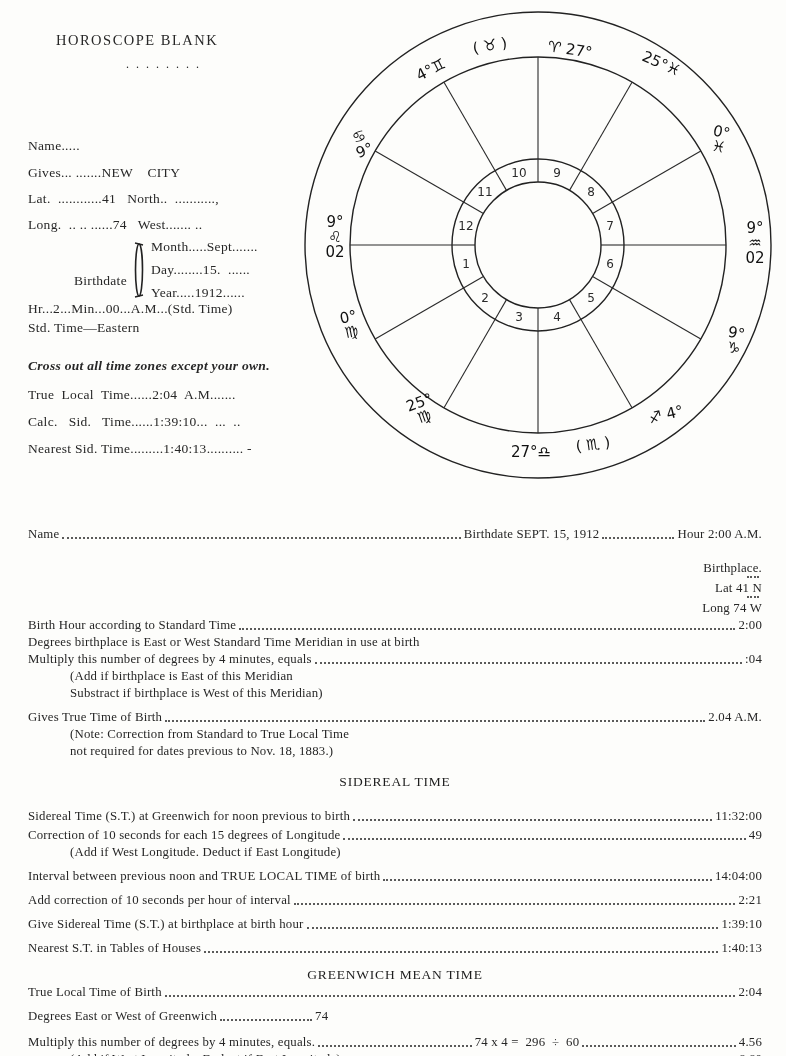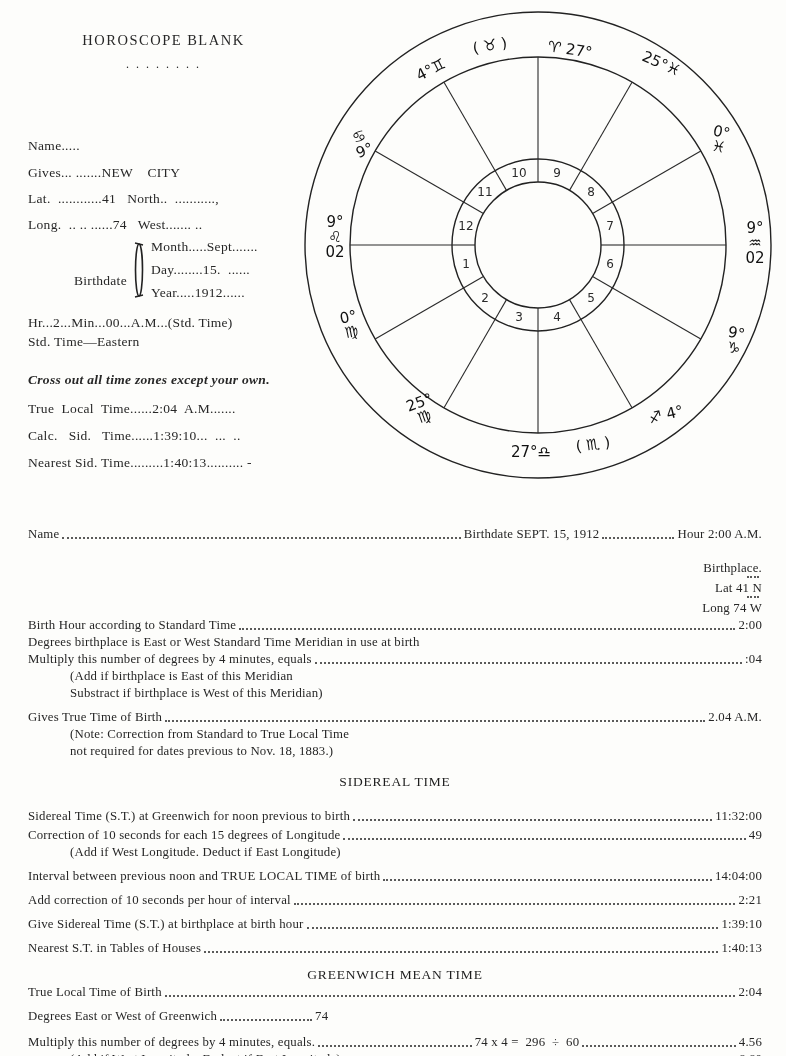--- a/index.html
+++ b/index.html
@@ -5,32 +5,32 @@
   * { margin:0; padding:0; box-sizing:border-box; }
   html,body { background:#ffffff; }
   .page {
     position:relative; width:786px; height:1056px; margin:0 auto;
     background:#fdfdfb; color:#1f1f1f; overflow:hidden;
     font-family:"Liberation Serif", serif;
   }
 
   
   .left-panel { position:absolute; left:28px; top:32px; width:280px; font-size:13.5px; color:#272727; }
-  .hb-title { font-size:14.5px; letter-spacing:1.5px; text-align:center; width:215px; margin-left:28px; }
+  .hb-title { font-size:14.5px; letter-spacing:1.5px; text-align:left; width:215px; margin-left:28px; }
   .hb-dots { text-align:center; width:215px; margin-left:28px; font-size:12px; letter-spacing:2px; margin-top:8px; }
   .fline { white-space:pre-wrap; letter-spacing:0.3px; }
   .l-name  { margin-top:66px; }
   .l-place { margin-top:11px; }
   .l-lat   { margin-top:10px; }
   .l-long  { margin-top:10px; }
   .bd-group { display:flex; align-items:center; margin-top:6px; }
   .bd-label { margin-left:46px;margin-top:22px; }
   .bd-bracket { margin:0 6px; display:inline-flex; }
   .bd-fields { display:flex; flex-direction:column; gap:7px; }
-  .l-hr  { margin-top:14px; }
+  .l-hr  { margin-top:0; }
   .l-std { margin-top:3px; }
   .l-cross { margin-top:22px; font-style:italic; font-weight:bold; font-size:13.5px; }
   .l-tlt { margin-top:13px; }
   .l-calc { margin-top:11px; }
   .l-near { margin-top:11px; }
 
   
   .wheel { position:absolute; left:298px; top:8px; width:480px; height:476px; }
   .wheel svg { position:absolute; left:0; top:0; }
   .hnum {

